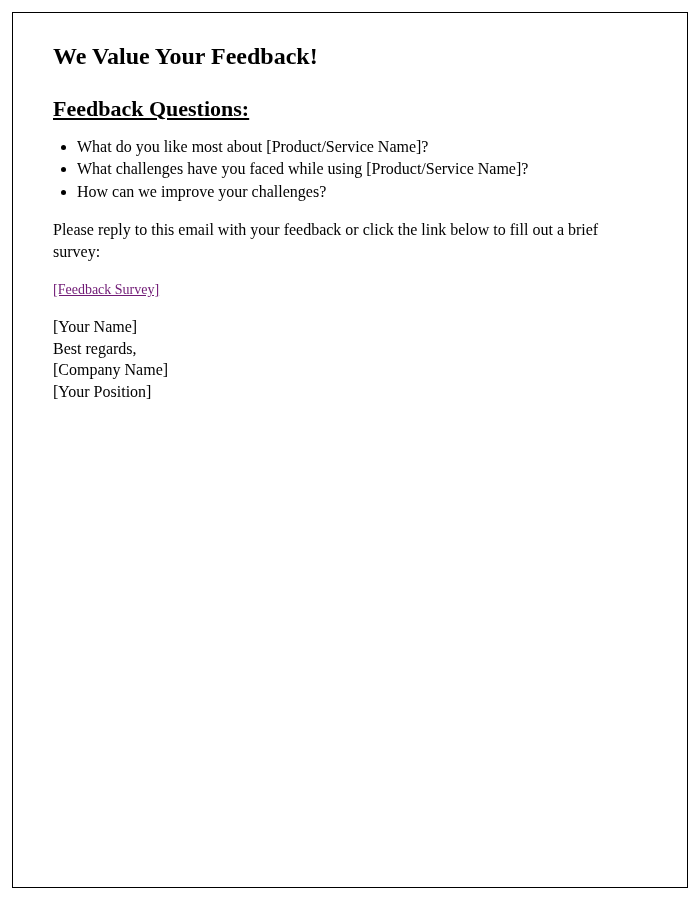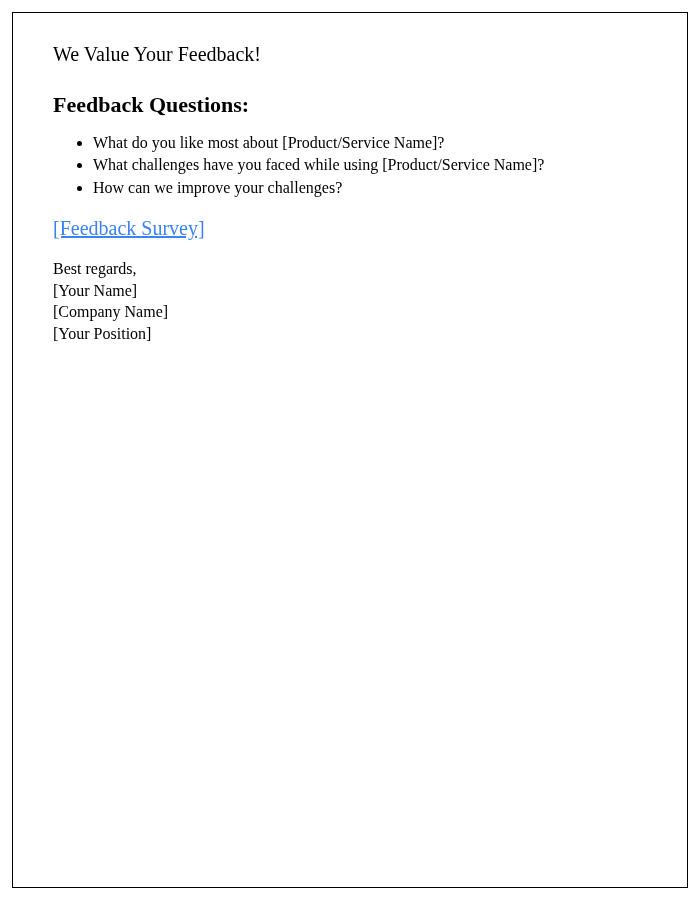--- a/index.html
+++ b/index.html
@@ -14,46 +14,47 @@
       width: 700px;
       height: 900px;
     }
     .page {
       border: 1px solid #000000;
       width: 100%;
       height: 100%;
       padding: 30px 40px;
     }
     h1 {
-      font-size: 20px;
-      font-weight: normal;
+      font-size: 24px;
+      font-weight: bold;
       margin-bottom: 20px;
     }
     h2 {
       font-size: 22px;
       font-weight: bold;
       margin-top: 26px;
       margin-bottom: 14px;
+      text-decoration: underline;
     }
     p {
       font-size: 16px;
       line-height: 1.35;
       margin-bottom: 16px;
     }
     ul {
-      margin-left: 40px;
+      margin-left: 24px;
       margin-bottom: 16px;
     }
     li {
       font-size: 16px;
       line-height: 1.4;
     }
     a {
-      color: #3b82f6;
-      font-size: 20px;
+      color: #701a75;
+      font-size: 14px;
     }
     .link-para {
       margin-bottom: 16px;
     }
     .signature {
       font-size: 16px;
       line-height: 1.35;
     }
   </style>
 </head>
@@ -67,26 +68,27 @@
 
 
   <h2>Feedback Questions:</h2>
 
   <ul>
     <li>What do you like most about [Product/Service Name]?</li>
     <li>What challenges have you faced while using [Product/Service Name]?</li>
     <li>How can we improve your challenges?</li>
   </ul>
 
+  <p>Please reply to this email with your feedback or click the link below to fill out a brief survey:</p>
 
   <p class="link-para">
     <a href="#">[Feedback Survey]</a>
   </p>
 
 
   <div class="signature">
+    <div>[Your Name]</div>
     <div>Best regards,</div>
-    <div>[Your Name]</div>
     <div>[Company Name]</div>
     <div>[Your Position]</div>
   </div>
 
 </div>
 
 </body></html>

